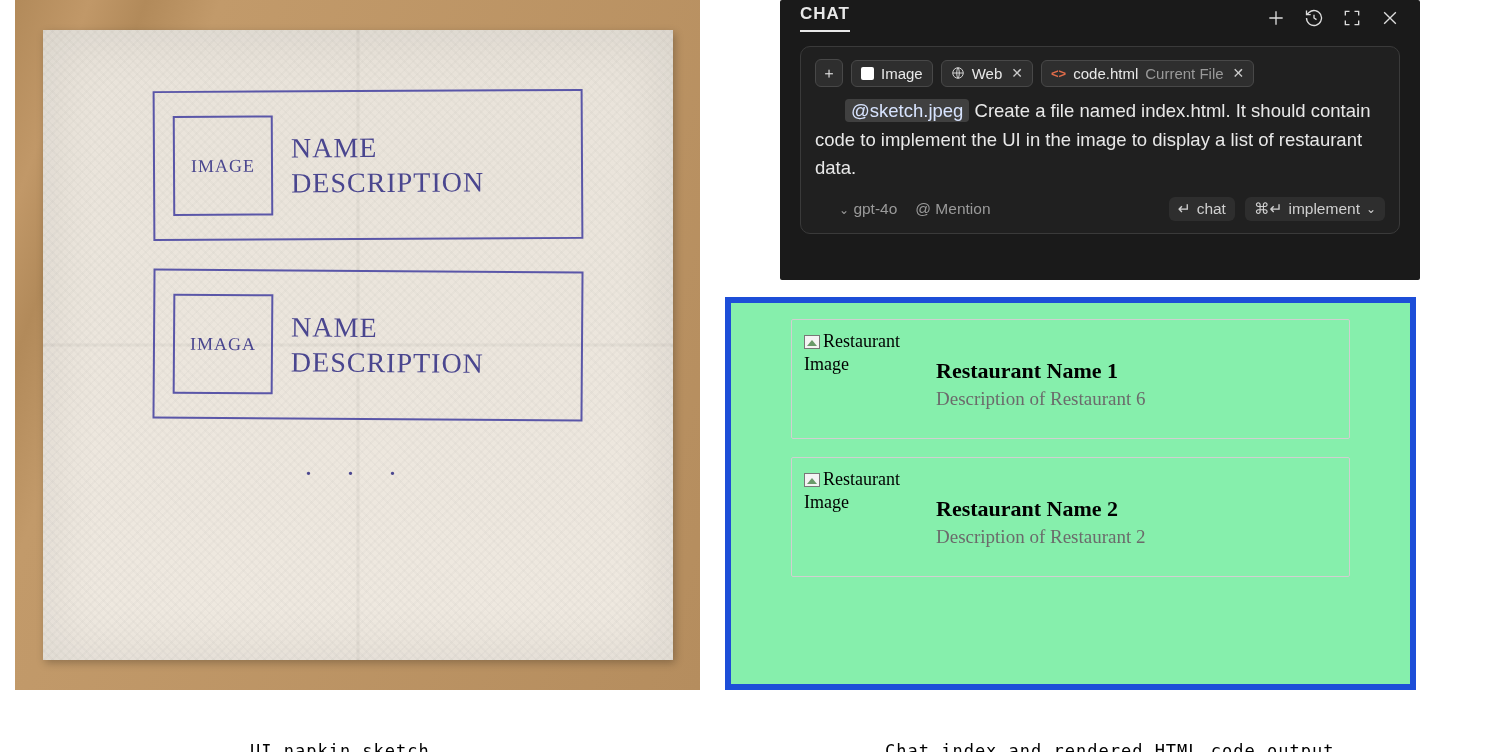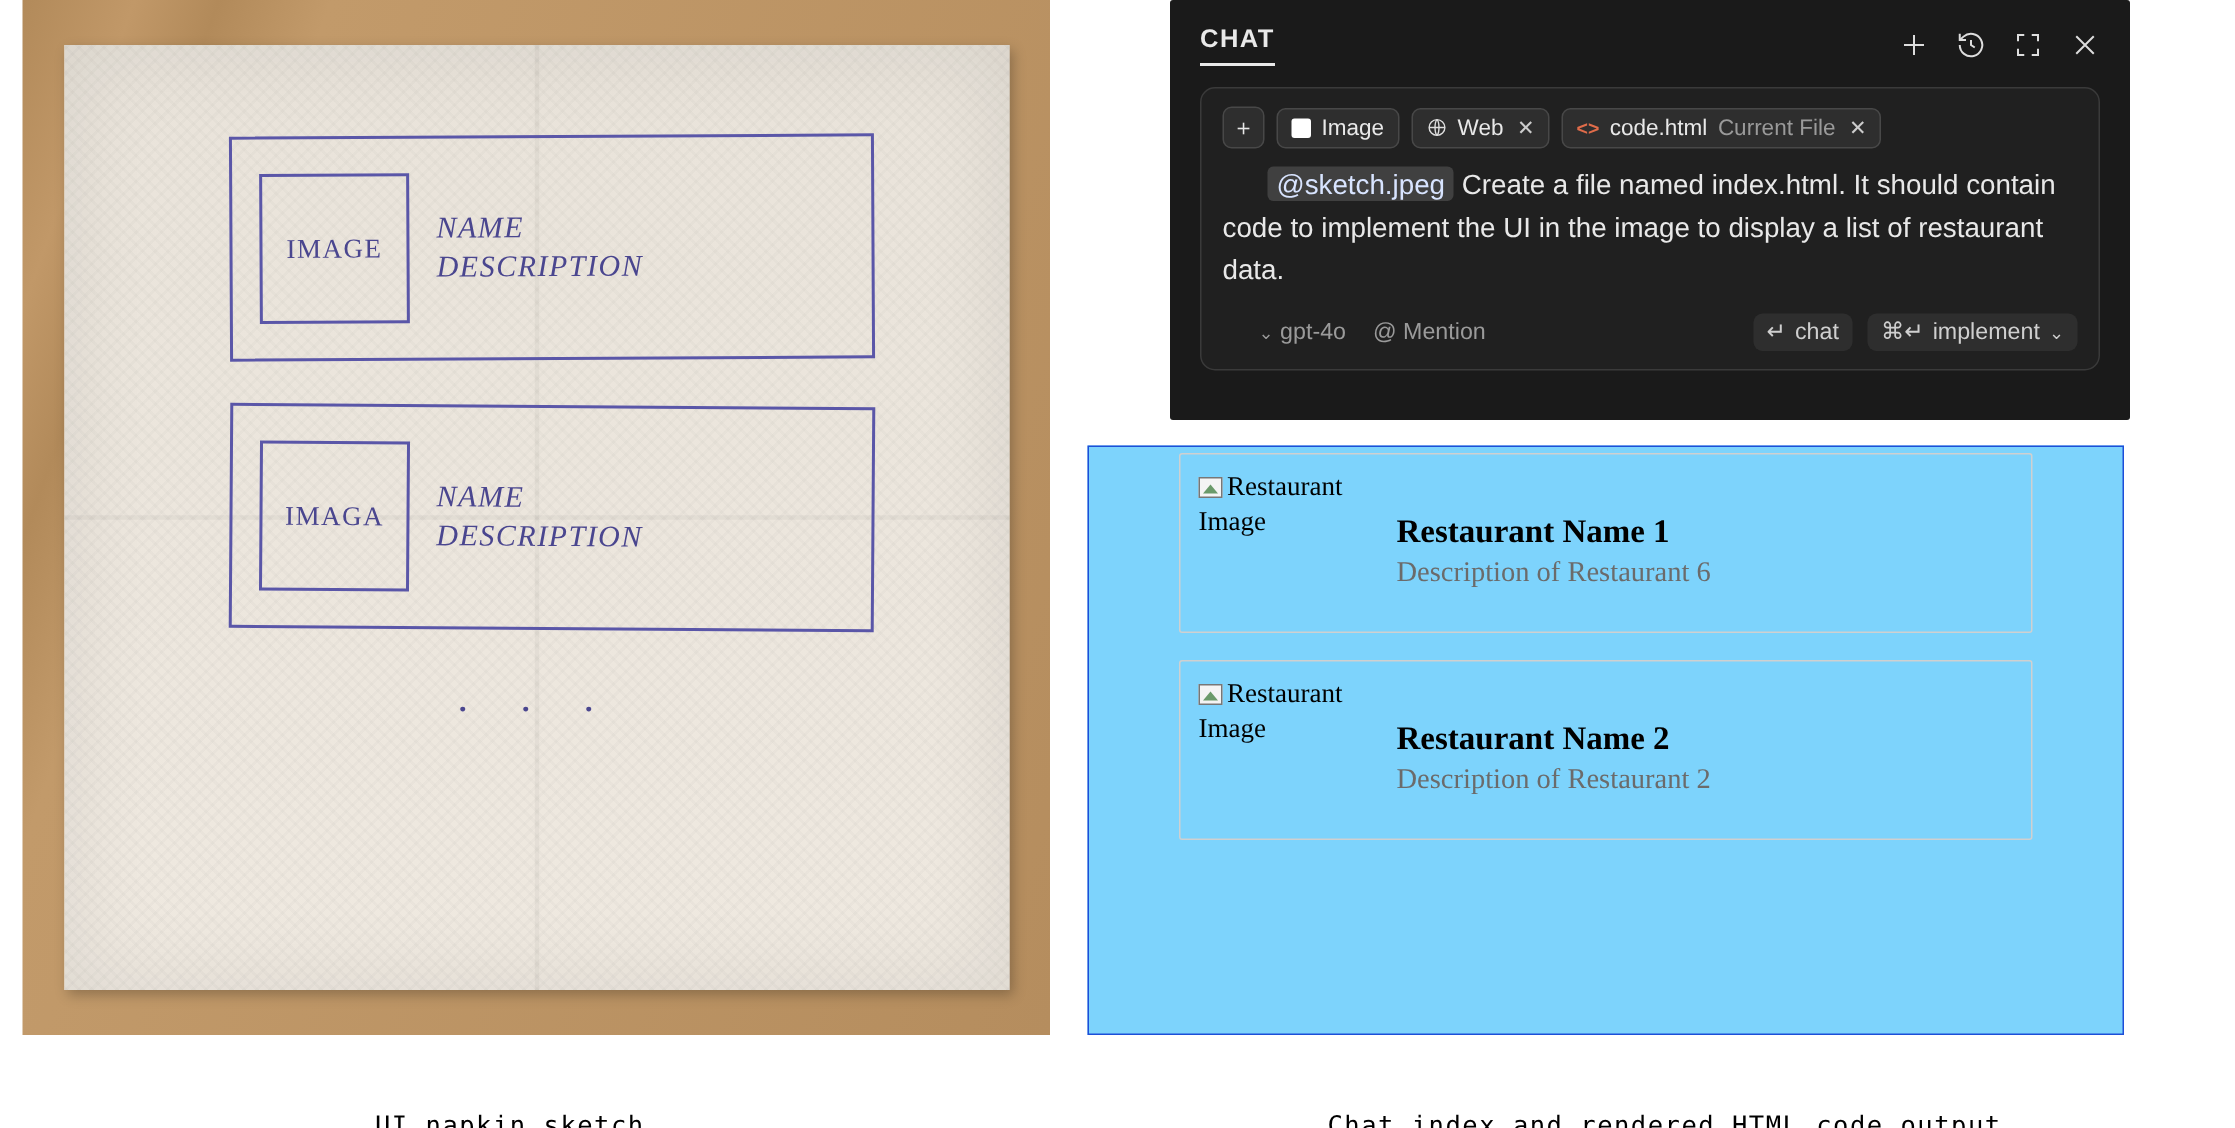--- a/index.html
+++ b/index.html
@@ -45,36 +45,36 @@
   }
   .sketch-card.two { transform: rotate(0.4deg); }
   .sketch-img {
     border: 2px solid #5a56a8;
     width: 100px; height: 100px;
     margin: 0 18px;
     display:flex; align-items:center; justify-content:center;
     font-family: "Comic Sans MS", cursive;
     color:#4a468f; font-size:18px; letter-spacing:1px;
   }
-  .sketch-text { font-family:"Comic Sans MS", cursive; color:#4a468f; font-size:20px; letter-spacing:1px;font-style:italic; }
+  .sketch-text { font-family:"Comic Sans MS", cursive; color:#4a468f; font-size:28px; letter-spacing:1px; }
   .sketch-text div { margin:3px 0; }
   .dots { text-align:center; color:#4a468f; font-size:28px; letter-spacing:14px; font-family:"Comic Sans MS",cursive; position:relative; z-index:1;}
   .caption {
     position:absolute; font-family: ui-monospace,Menlo,Consolas,monospace;
     font-size:17px; color:#000; letter-spacing:1px;margin-top:23px;
   }
   .caption.left { left: 250px; top: 718px; }
   .caption.right { left: 885px; top: 718px; }
 
   
   .chat-panel {
     position:absolute; left: 780px; top: 0;
     width: 640px; height: 280px;
     background:#1a1a1a; border-radius:2px;
-    color:#e8e8e8; padding: 16px 20px 14px 20px;
+    color:#e8e8e8; padding: 4px 20px 14px 20px;
     font-size:16px;
   }
   .chat-header { display:flex; align-items:center; justify-content:space-between; margin-bottom:14px;}
   .chat-tab {
     font-weight:700; letter-spacing:1px; font-size:17px;
     border-bottom:2.5px solid #e8e8e8; padding-bottom:6px;
   }
   .chat-header-icons { display:flex; gap:18px; align-items:center; }
   .hicon { width:20px; height:20px; display:flex; align-items:center; justify-content:center; cursor:pointer; color:#ddd;}
   .hicon svg { width:20px; height:20px; stroke:#ddd; fill:none; stroke-width:1.6;}
@@ -101,22 +101,22 @@
   .chat-footer { display:flex; justify-content:space-between; align-items:center; margin-top:14px; font-size:15.5px; color:#9a9a9a;margin-left:24px;}
   .chat-footer .left-f { display:flex; gap:18px; align-items:center;}
   .chat-footer .right-f { display:flex; gap:10px; align-items:center;}
   .kbd-chip { background:#2e2e2e; border-radius:6px; padding:3px 9px; display:flex; align-items:center; gap:6px; color:#cfcfcf;}
   .caret { font-size:12px; }
 
   
   .render-frame {
     position:absolute; left:725px; top:297px;
     width:691px; height:393px;
-    border:1px solid #1d4ed8; background:#7dd3fc;
-    padding: 4px 60px;
+    border:6px solid #1d4ed8; background:#86efac;
+    padding: 16px 60px;
     font-family: "Times New Roman", Times, serif;
   }
   .rcard {
     border:1px solid #d0d0d0; border-radius:2px;
     display:flex; gap:24px; padding:10px 12px 28px 12px;
     margin-bottom:18px; align-items:flex-start;
   }
   .broken-img { width:108px; font-size:18px; color:#000; line-height:1.25; }
   .broken-img .bicon {
     display:inline-block; width:16px; height:14px; border:1px solid #777;

